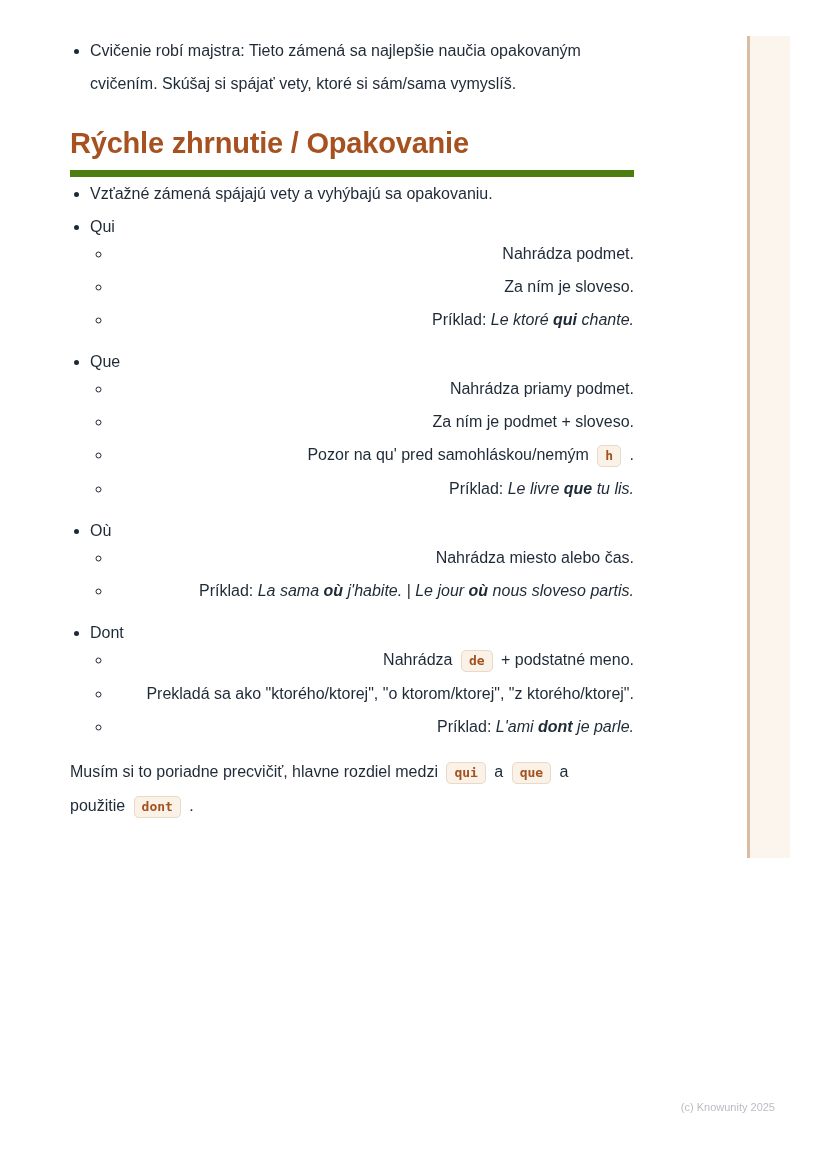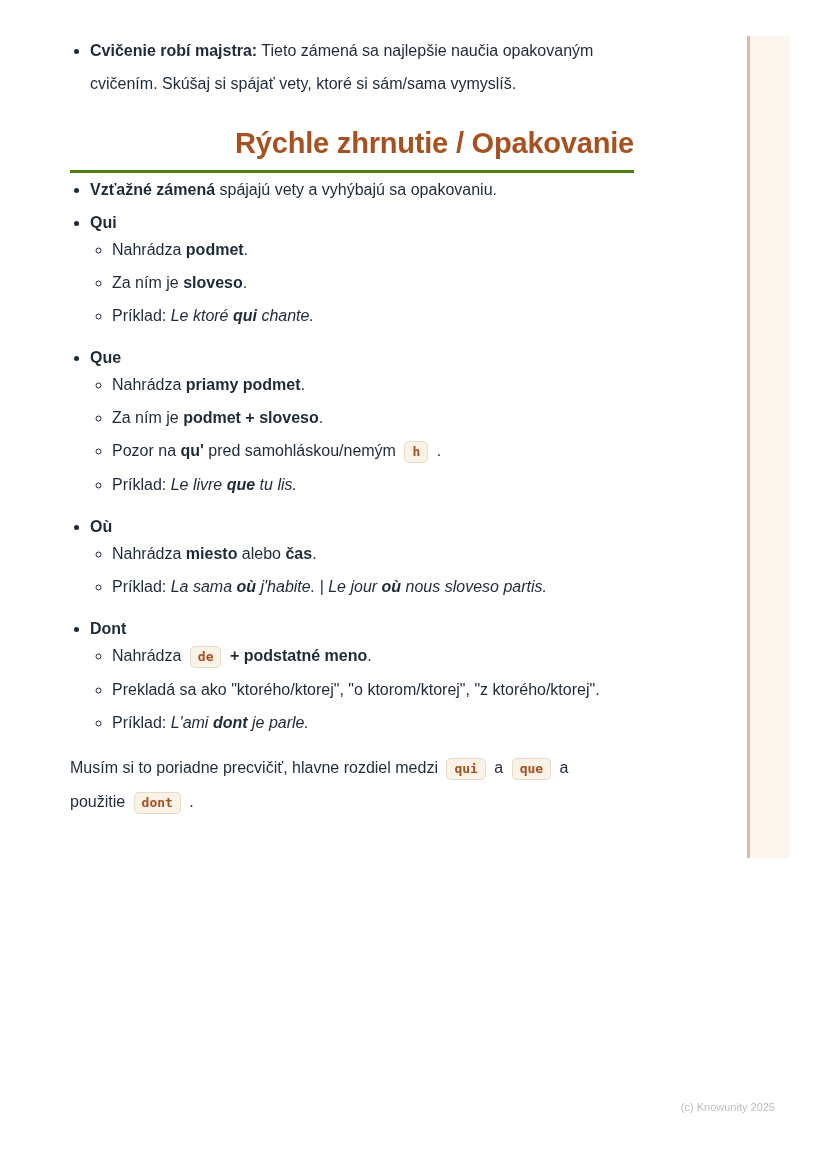--- a/index.html
+++ b/index.html
@@ -28,34 +28,34 @@
   }
   ul.l1 > li.group { margin-bottom: 9px; }
   ul.l2 {
     list-style: circle;
     padding-left: 22px;
     margin-top: -6px;
   }
   ul.l2 > li {
     font-size: 16px;
     line-height: 33px;
+    text-align: right;
   }
   h1.title {
     margin: 25px 0 0 0;
     font-size: 29px;
     line-height: 36px;
     font-weight: bold;
     color: #a6511f;
     padding-bottom: 9px;
-    border-bottom: 3px solid #4d7c0f;
+    border-bottom: 7px solid #4d7c0f;
     letter-spacing: -0.2px;
-    text-align: right;
   }
   ul.summary { }
-  .b  { font-weight: 700; }
+  .b  { font-weight: 400; }
   .i  { font-style: italic; }
   .bi { font-weight: 700; font-style: italic; }
   .code {
     font-family: "DejaVu Sans Mono", monospace;
     font-size: 13px;
     font-weight: 700;
     color: #a3511f;
     background: #faf1e7;
     border: 1px solid #e7daca;
     border-radius: 5px;

